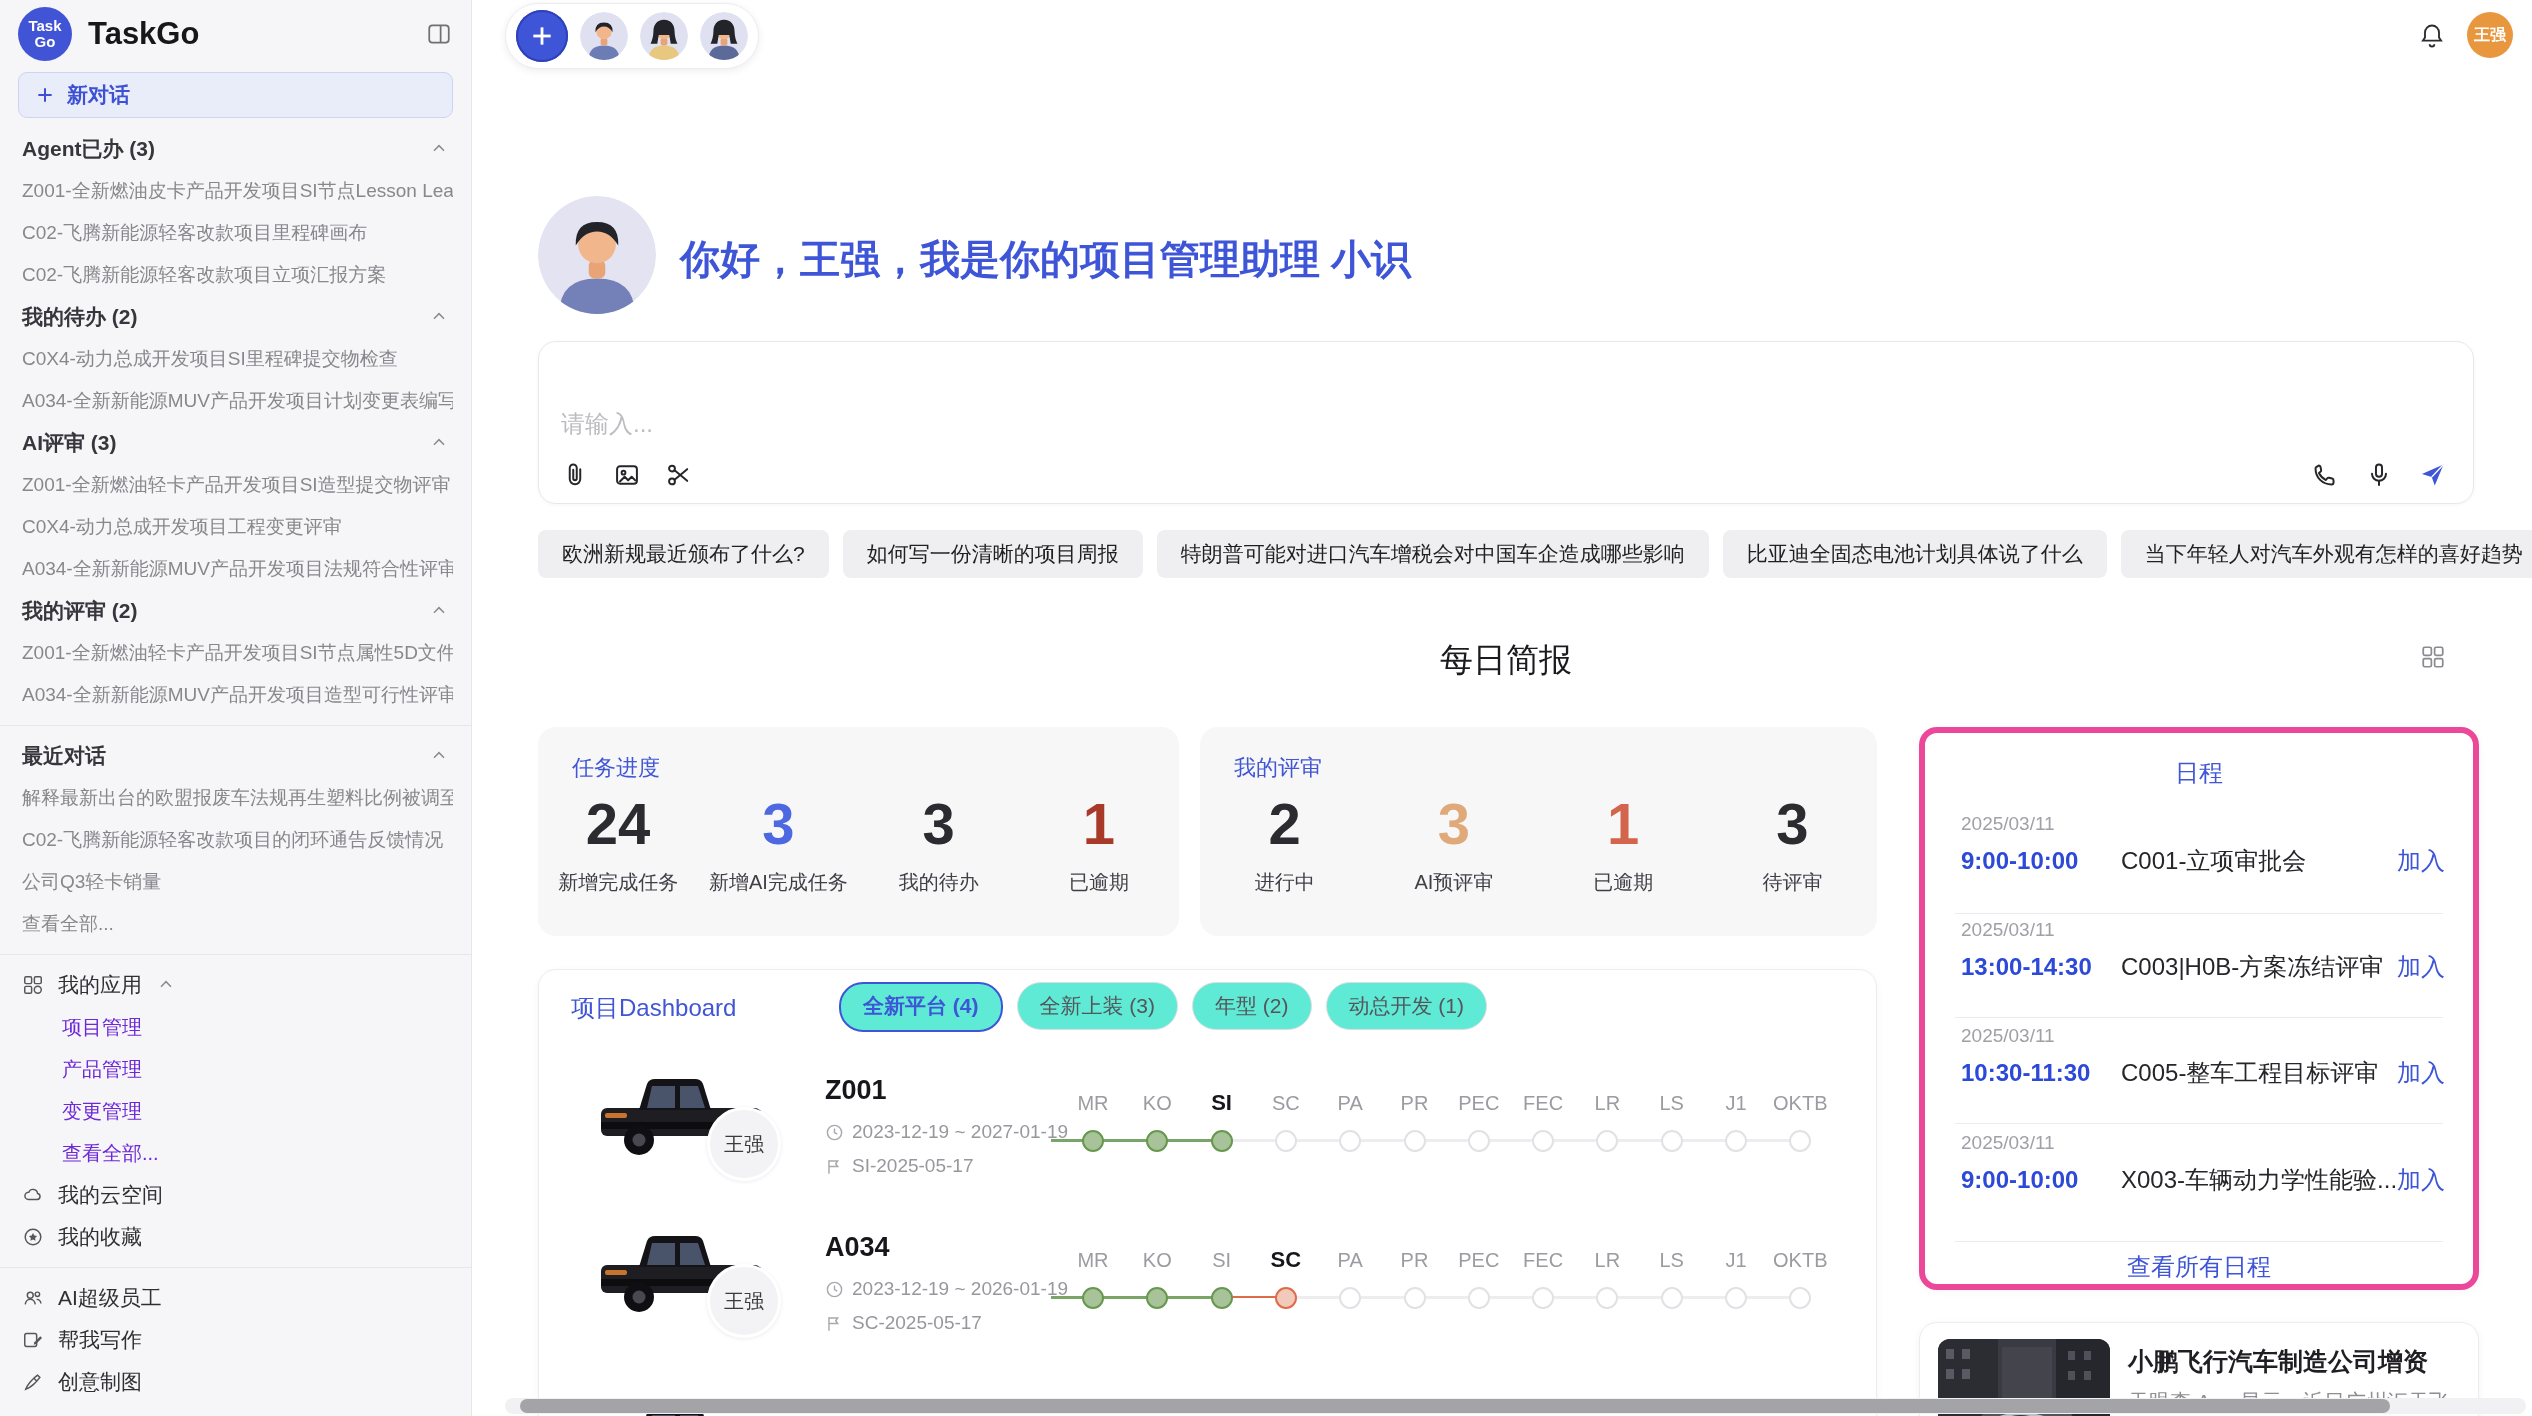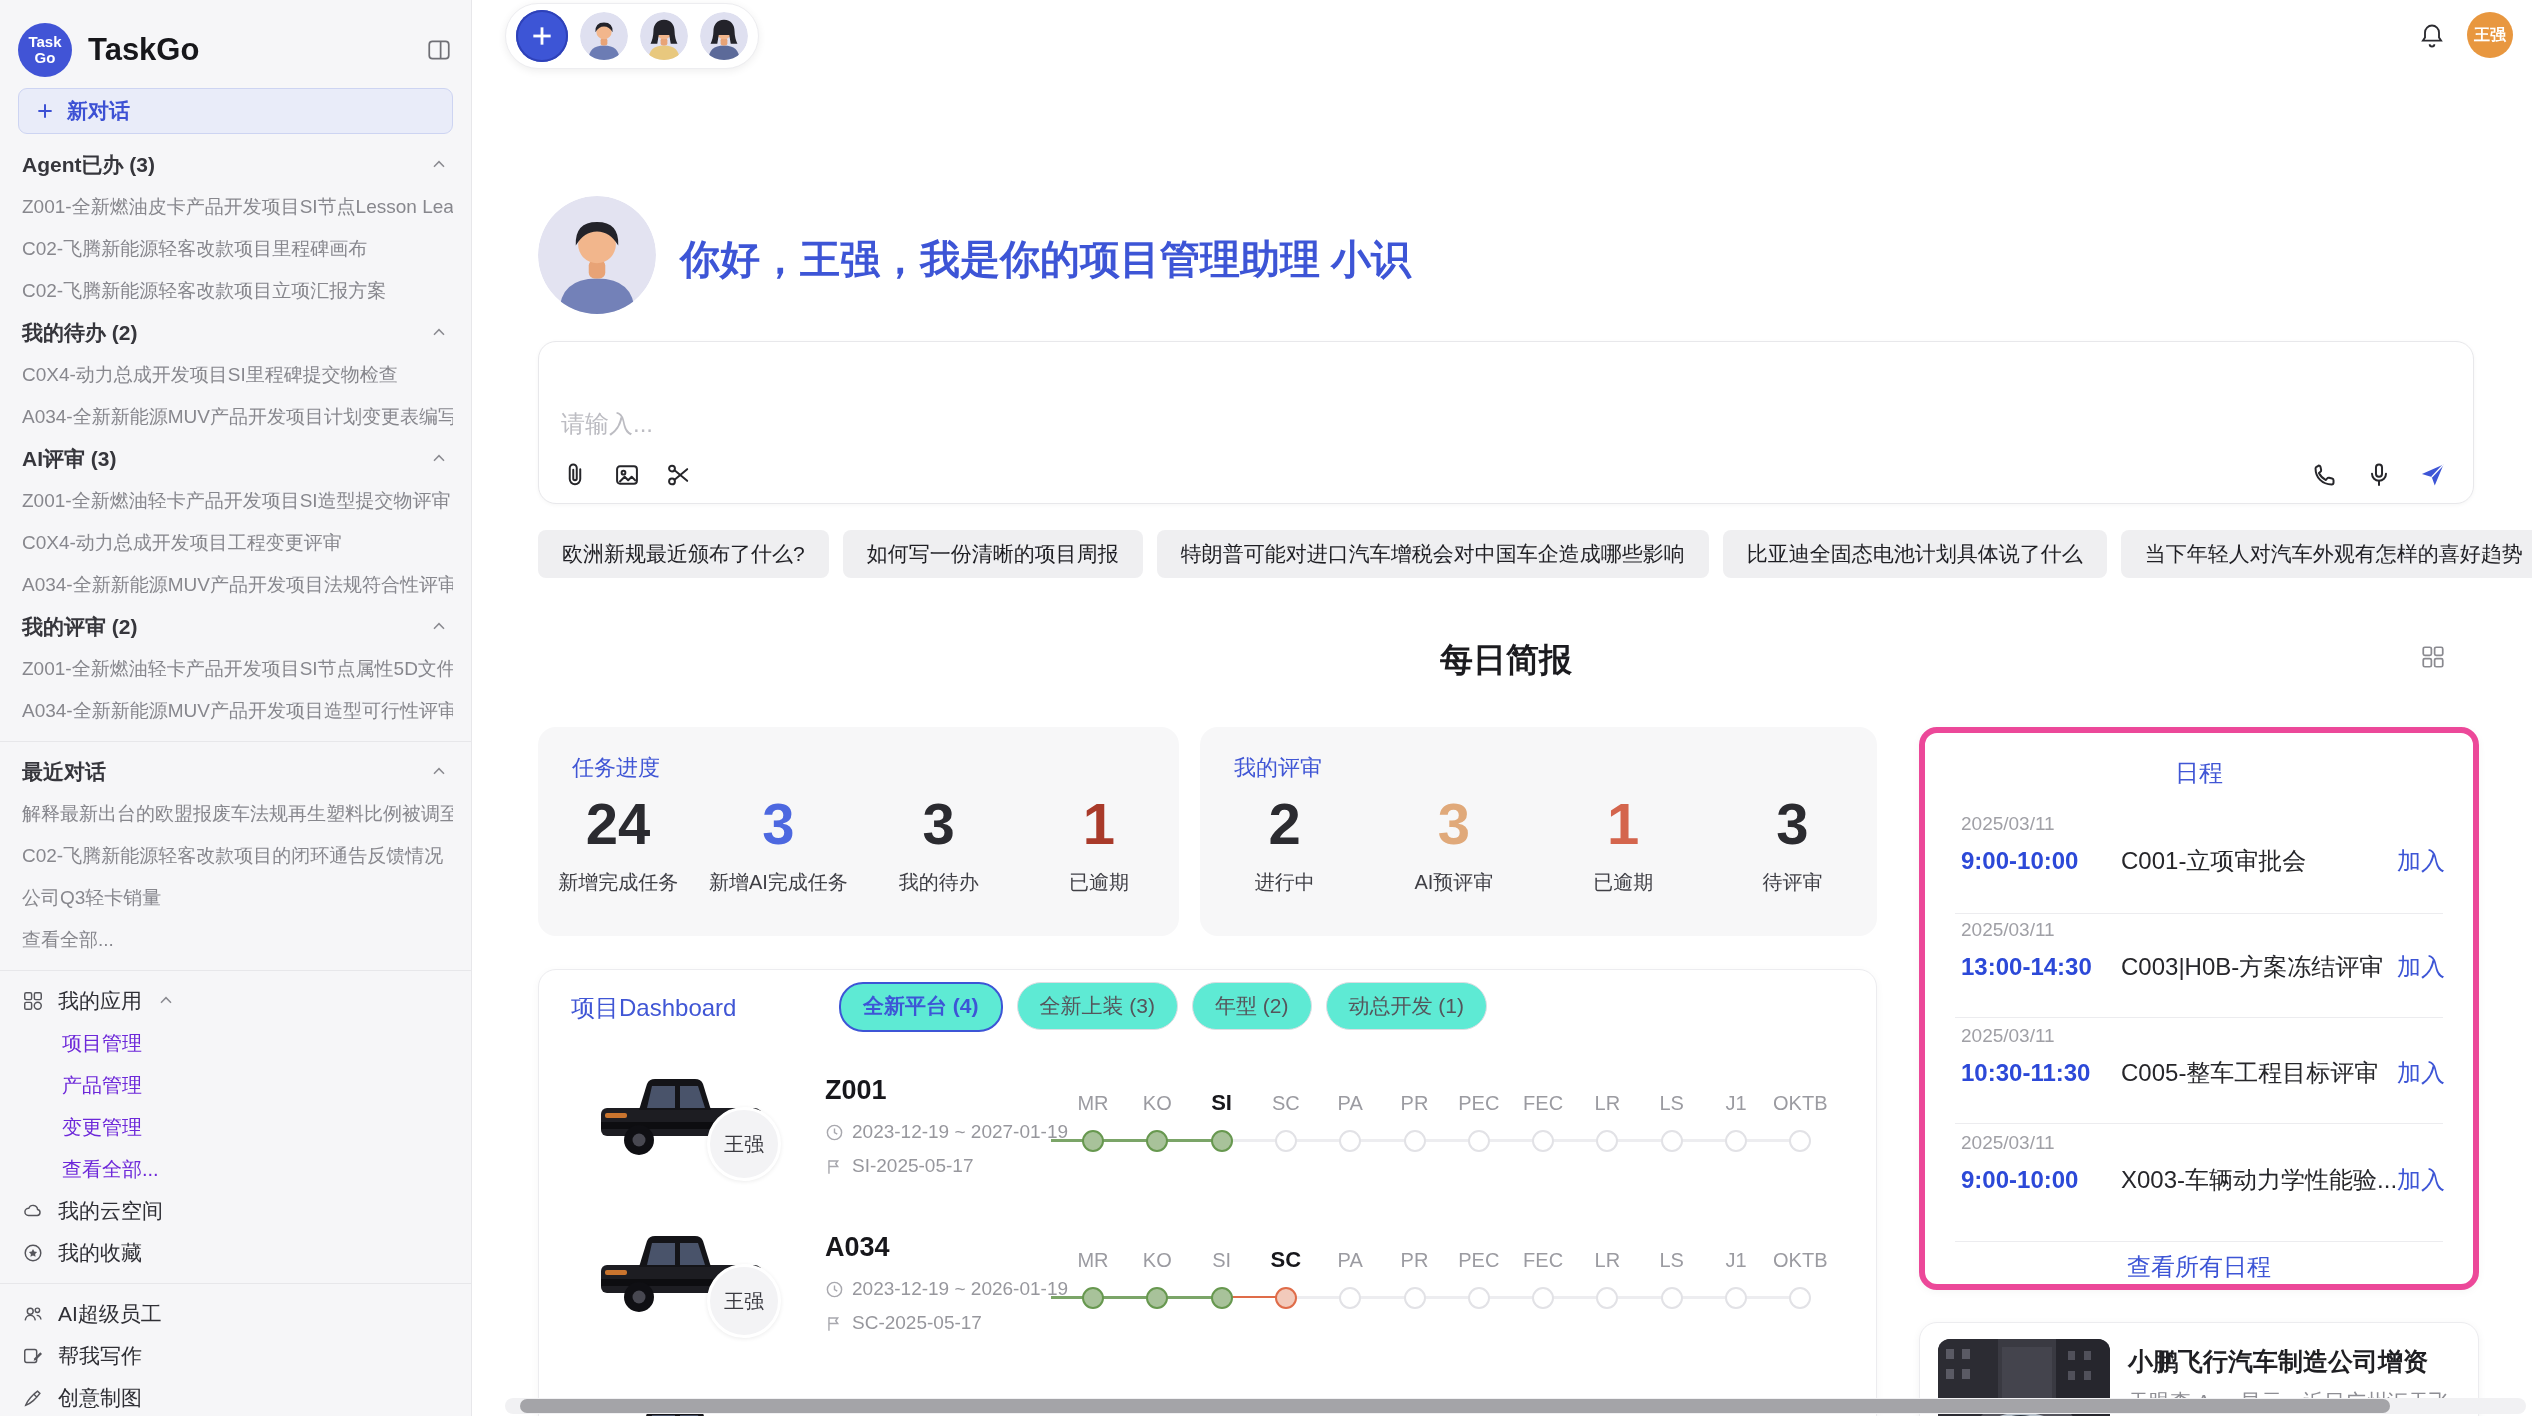--- a/index.html
+++ b/index.html
@@ -2,21 +2,21 @@
 <html><head>
 <meta charset="utf-8">
 <style>
   html,body{margin:0;padding:0;}
   body{width:2532px;height:1416px;overflow:hidden;background:#fff;
        font-family:"Liberation Sans","DejaVu Sans",sans-serif;}
   .screen{position:relative;width:2532px;height:1416px;overflow:hidden;background:#fff;}
 
   
   .sidebar{position:absolute;left:0;top:0;width:472px;height:1416px;background:#f6f6f8;
-           border-right:1px solid #e7e7ea;box-sizing:border-box;padding:16px 18px;}
+           border-right:1px solid #e7e7ea;box-sizing:border-box;padding:0 18px;}
   .sb-header{display:flex;align-items:center;height:68px;}
   .logo{width:54px;height:54px;border-radius:50%;background:#4154d6;color:#fff;display:flex;
         flex-direction:column;align-items:center;justify-content:center;font-size:15px;
         line-height:16px;font-weight:bold;flex:0 0 auto;}
   .sb-title{font-size:31px;font-weight:bold;color:#17171b;margin-left:16px;}
   .panel-btn{margin-left:auto;width:28px;height:28px;display:flex;align-items:center;justify-content:center;cursor:pointer;}
   .new-chat{height:44px;border-radius:9px;background:#e9ecf9;border:1px solid #cdd4f2;color:#3d51d4;
             font-size:21px;font-weight:bold;display:flex;align-items:center;padding:0 16px;gap:12px;margin-top:4px;cursor:pointer;}
   .sb-list{margin-top:10px;}
   .sec-header{display:flex;align-items:center;height:42px;font-size:21px;color:#36363c;font-weight:600;padding:0 4px;}
@@ -49,21 +49,21 @@
   .in-icons-r{position:absolute;right:26px;bottom:14px;display:flex;gap:26px;align-items:center;}
   .ic{width:28px;height:28px;display:block;cursor:pointer;}
 
   
   .chips-row{position:absolute;left:538px;top:530px;width:1936px;display:flex;gap:14px;}
   .chip{height:48px;line-height:48px;padding:0 24px;background:#efeff1;border-radius:8px;font-size:21px;
         color:#1f1f24;white-space:nowrap;cursor:pointer;}
 
   
   .brief-title{position:absolute;left:538px;top:638px;width:1936px;text-align:center;font-size:33px;
-               font-weight:bold;color:#1b1b1f;}
+               font-weight:normal;color:#1b1b1f;}
   .brief-grid{position:absolute;left:2420px;top:644px;width:26px;height:26px;cursor:pointer;}
   .stat-card{position:absolute;top:727px;height:209px;background:#f7f7f8;border-radius:18px;}
   .stat-title{position:absolute;left:34px;top:26px;font-size:22px;color:#4056d5;}
   .stat-cols{position:absolute;left:0;right:0;top:66px;display:flex;}
   .stat-col{flex:1;text-align:center;}
   .stat-num{font-size:58px;font-weight:600;line-height:62px;}
   .stat-label{margin-top:14px;font-size:20px;color:#3f3f45;}
 
   
   .dash-card{position:absolute;left:538px;top:969px;width:1339px;height:560px;background:#fff;

